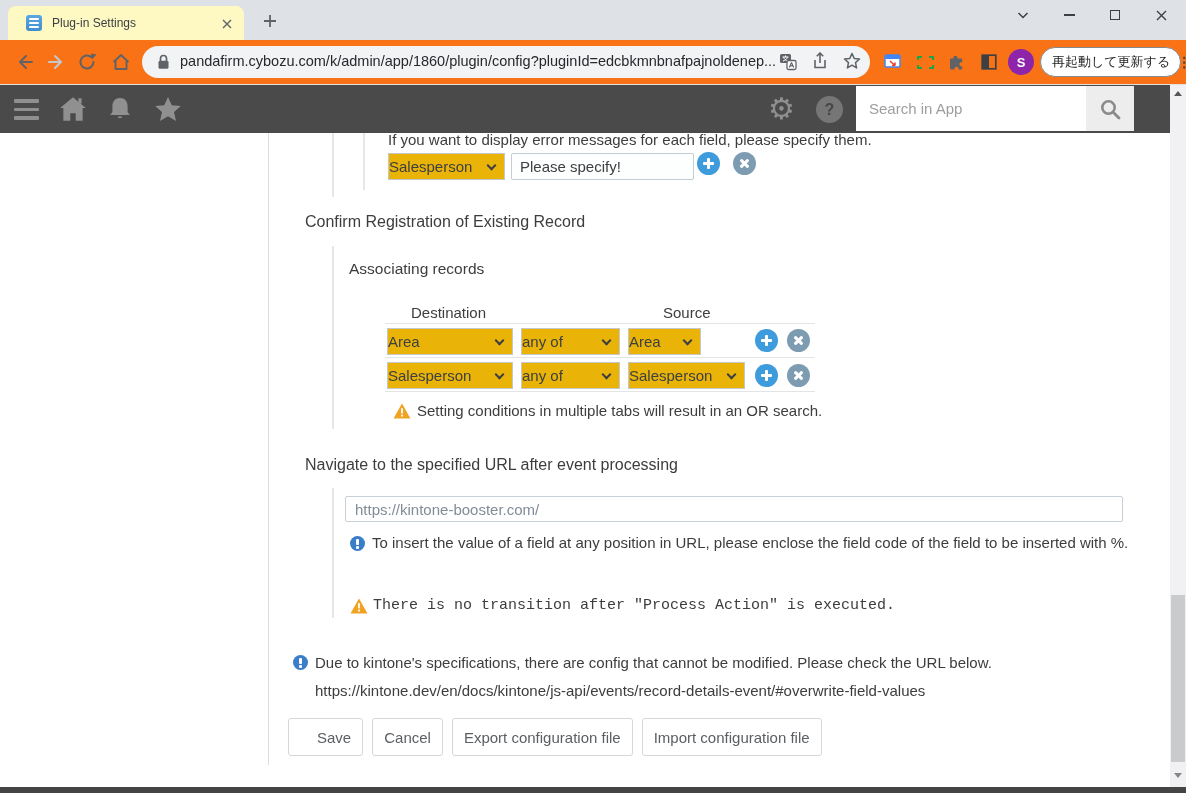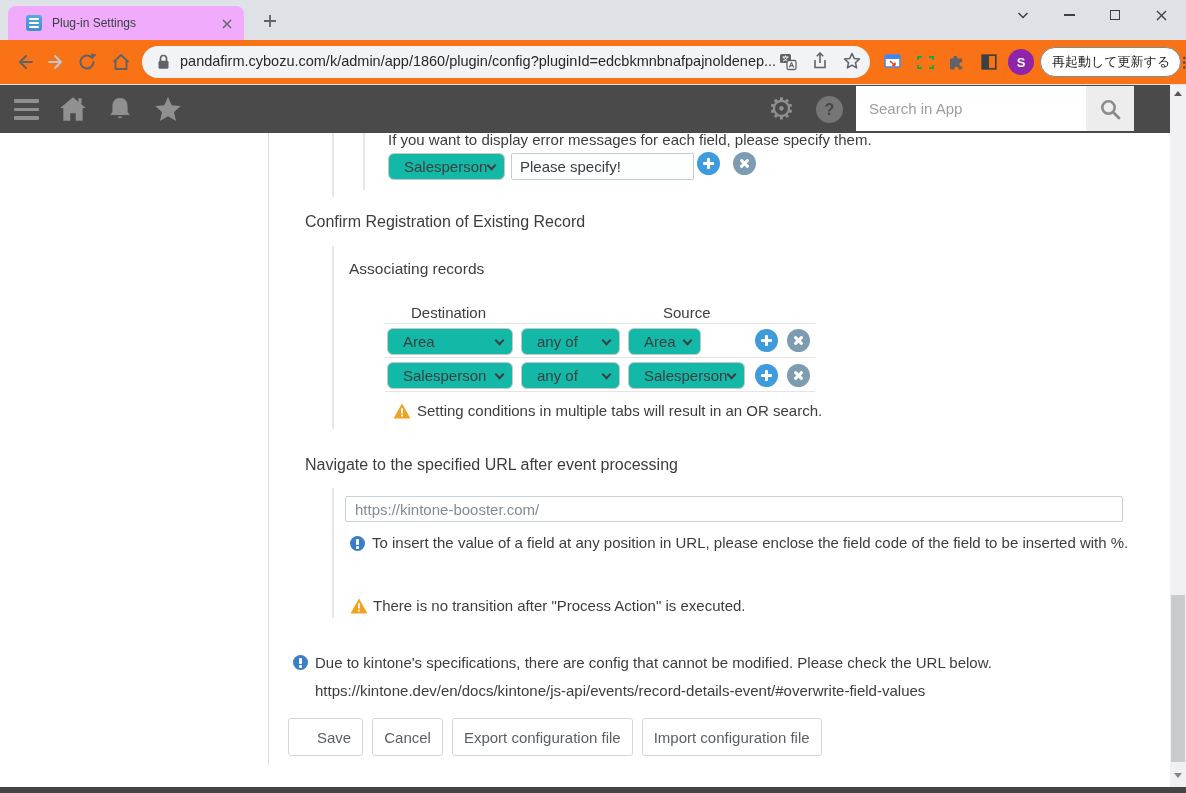--- a/index.html
+++ b/index.html
@@ -3,21 +3,21 @@
 <meta charset="utf-8">
 <style>
   * { box-sizing: border-box; margin: 0; padding: 0; }
   html,body { width:1186px; height:793px; }
   body { font-family: "Liberation Sans", sans-serif; background:#fff; overflow:hidden; }
   #app { position:relative; width:1186px; height:793px; background:#fff; overflow:hidden; }
   .abs { position:absolute; }
 
   
   #tabstrip { position:absolute; left:0; top:0; width:1186px; height:40px; background:#dee1e6; }
-  #tab { position:absolute; left:8px; top:6px; width:236px; height:34px; background:#f0abfc; border-radius:8px 8px 0 0; }
+  #tab { position:absolute; left:8px; top:6px; width:236px; height:34px; background:#fef9c3; border-radius:8px 8px 0 0; }
   #favicon { position:absolute; left:18px; top:9px; width:16px; height:16px; border-radius:3px;
     background:linear-gradient(#5aa7e0,#3f8fcf); display:flex; flex-direction:column; justify-content:center; align-items:center; gap:2px; }
   #favicon i { display:block; width:10px; height:2px; background:#fff; border-radius:1px; }
   #tab-title { position:absolute; left:44px; top:10px; font-size:12px; color:#3c4043; white-space:nowrap; }
   .winbtn { position:absolute; top:0; width:46px; height:30px; display:flex; align-items:center; justify-content:center; }
 
   
   #toolbar { position:absolute; left:0; top:40px; width:1186px; height:45px; background:#f97316; border-bottom:1px solid #dfe1e5; }
   .tbicon { position:absolute; display:flex; align-items:center; justify-content:center; }
   #urlpill { position:absolute; left:142px; top:6px; width:728px; height:32px; background:#f1f3f4; border-radius:16px; }
@@ -41,22 +41,22 @@
   #app-search::placeholder { color:#9e9e9e; }
   #search-btn { position:absolute; left:1086px; top:1px; width:48px; height:45px; background:#ededed; border:none;
     display:flex; align-items:center; justify-content:center; cursor:pointer; }
 
   
   #content { position:absolute; left:0; top:133px; width:1186px; height:654px; background:#fff; color:#3d3d3d; }
   .vline { position:absolute; width:2px; background:#e6e6e6; }
   .hline { position:absolute; height:1px; background:#e4e4e4; width:430px; left:385px; }
   .txt { position:absolute; font-size:15px; line-height:18px; white-space:nowrap; color:#3d3d3d; }
   .heading { position:absolute; font-size:16px; line-height:19px; color:#3d3d3d; white-space:nowrap; }
-  .sel { position:absolute; height:27px; background:#14b8a6; border:1px solid #c4c8cb; border-radius:6px;
-    display:flex; align-items:center; padding:0 24px 0 15px; font-size:15px; color:#3c4043; cursor:pointer; }
+  .sel { position:absolute; height:27px; background:#eab308; border:1px solid #c4c8cb; border-radius:0;
+    display:flex; align-items:center; padding:0 24px 0 0; font-size:15px; color:#3c4043; cursor:pointer; }
   .sel .chev { position:absolute; right:9px; top:8px; width:7px; height:7px;
     border-right:2px solid #3b3f44; border-bottom:2px solid #3b3f44; transform:rotate(45deg); }
   .cbtn { position:absolute; width:23px; height:23px; border-radius:50%; display:flex; align-items:center; justify-content:center; cursor:pointer; }
   .ic-plus { position:relative; width:11px; height:11px; }
   .ic-plus::before { content:""; position:absolute; left:0; top:4.3px; width:11px; height:2.4px; background:#fff; border-radius:1px; }
   .ic-plus::after  { content:""; position:absolute; left:4.3px; top:0; width:2.4px; height:11px; background:#fff; border-radius:1px; }
   .ic-x { position:relative; width:11px; height:11px; transform:rotate(45deg); }
   .ic-x::before { content:""; position:absolute; left:0; top:4.3px; width:11px; height:2.4px; background:#fff; border-radius:1px; }
   .ic-x::after  { content:""; position:absolute; left:4.3px; top:0; width:2.4px; height:11px; background:#fff; border-radius:1px; }
   .ic-info { position:absolute; width:15px; height:15px; border-radius:50%; }
@@ -320,21 +320,21 @@
     <input id="url-input" type="text" value="https://kintone-booster.com/" style="">
 
     <span class="ic-info" style="left:350px; top:403px; background:#3a7ec9;"></span>
     <div id="info1-text">To insert the value of a field at any position in URL, please enclose the field code of the field to be inserted with %.</div>
 
     <svg class="abs" style="left:350px; top:465px;" width="18" height="16" viewBox="0 0 18 16">
       <path d="M9 0.5 L17.5 15.5 H0.5 Z" fill="#f0a322"></path>
       <rect x="8.1" y="5.2" width="1.8" height="5.2" fill="#fff"></rect>
       <rect x="8.1" y="11.6" width="1.8" height="1.9" fill="#fff"></rect>
     </svg>
-    <div class="txt" style="left:373px; top:464px;">There is no transition after "Process Action" is executed.</div>
+    <div class="txt" style="left:373px; top:464px;font-family:Liberation Mono, monospace;">There is no transition after "Process Action" is executed.</div>
 
     <span class="ic-info" style="left:293px; top:522px; background:#3a7ec9;"></span>
     <div class="txt" style="left:315px; top:521px;">Due to kintone's specifications, there are config that cannot be modified. Please check the URL below.</div>
     <div class="txt" style="left:315px; top:549px;">https://kintone.dev/en/docs/kintone/js-api/events/record-details-event/#overwrite-field-values</div>
 
     <div id="btn-row">
       <button class="btn" style="min-width:52px;padding-left:28px;">Save</button>
       <button class="btn" style="min-width:62px;">Cancel</button>
       <button class="btn">Export configuration file</button>
       <button class="btn">Import configuration file</button>

